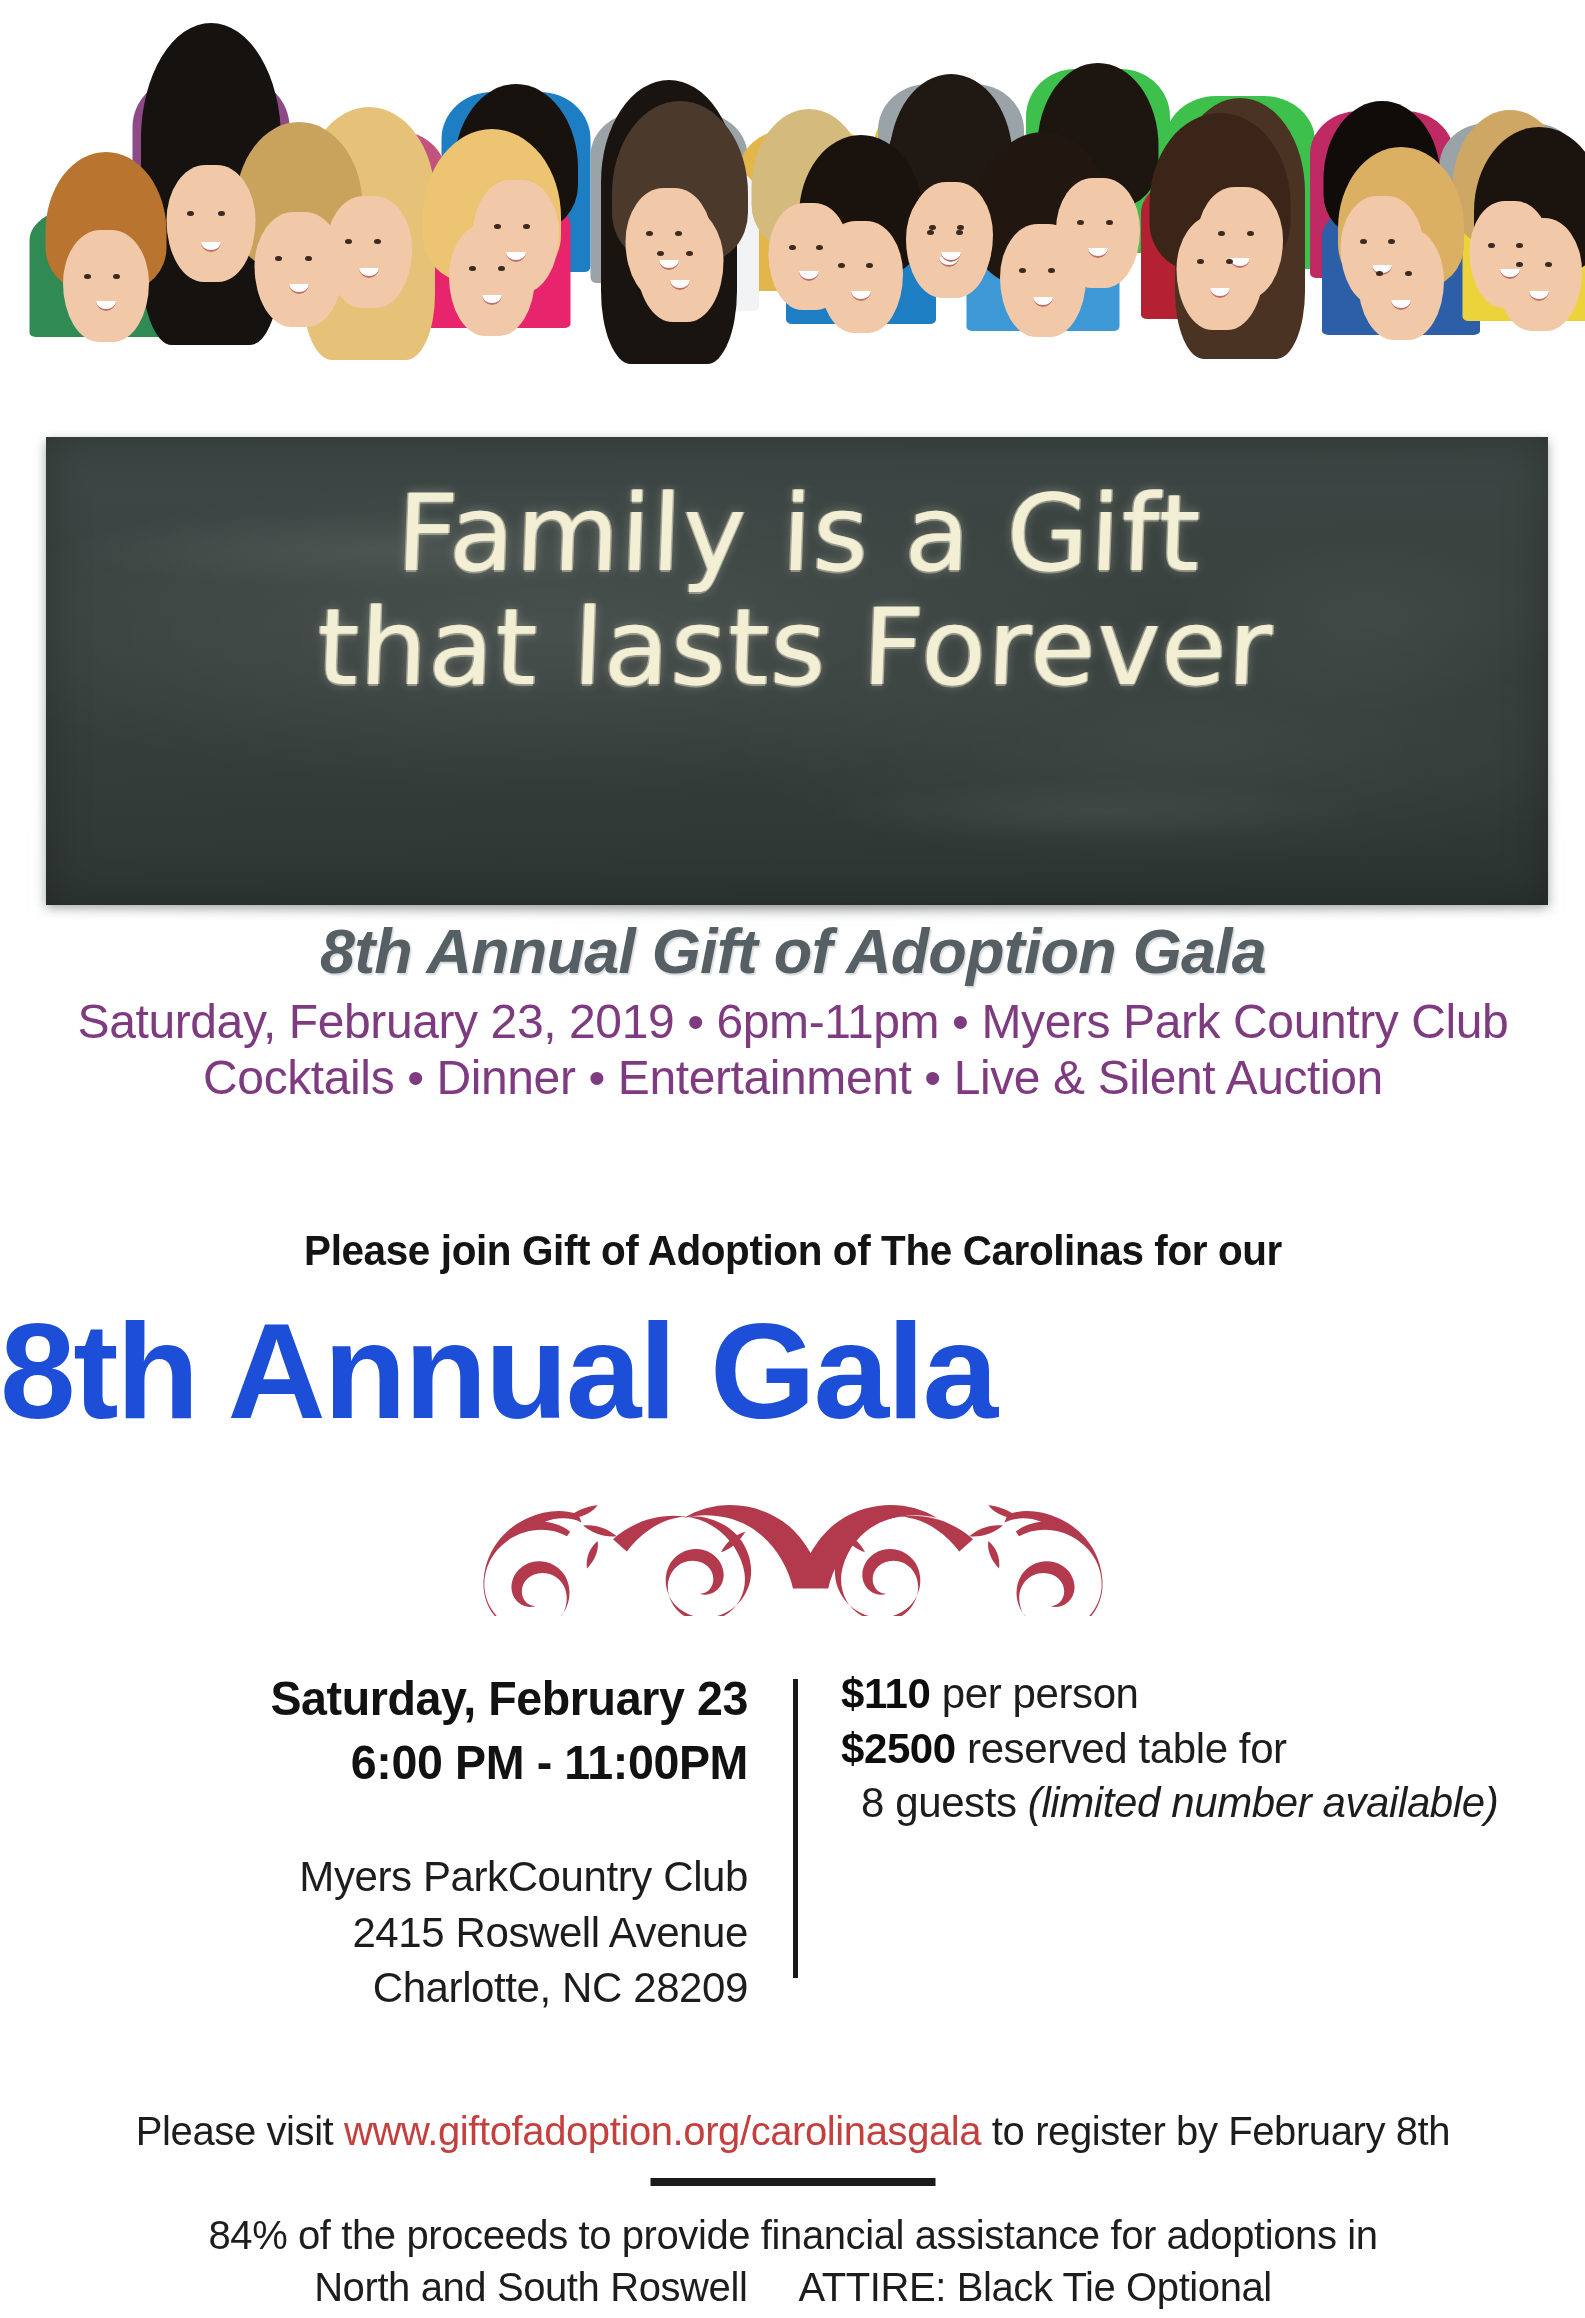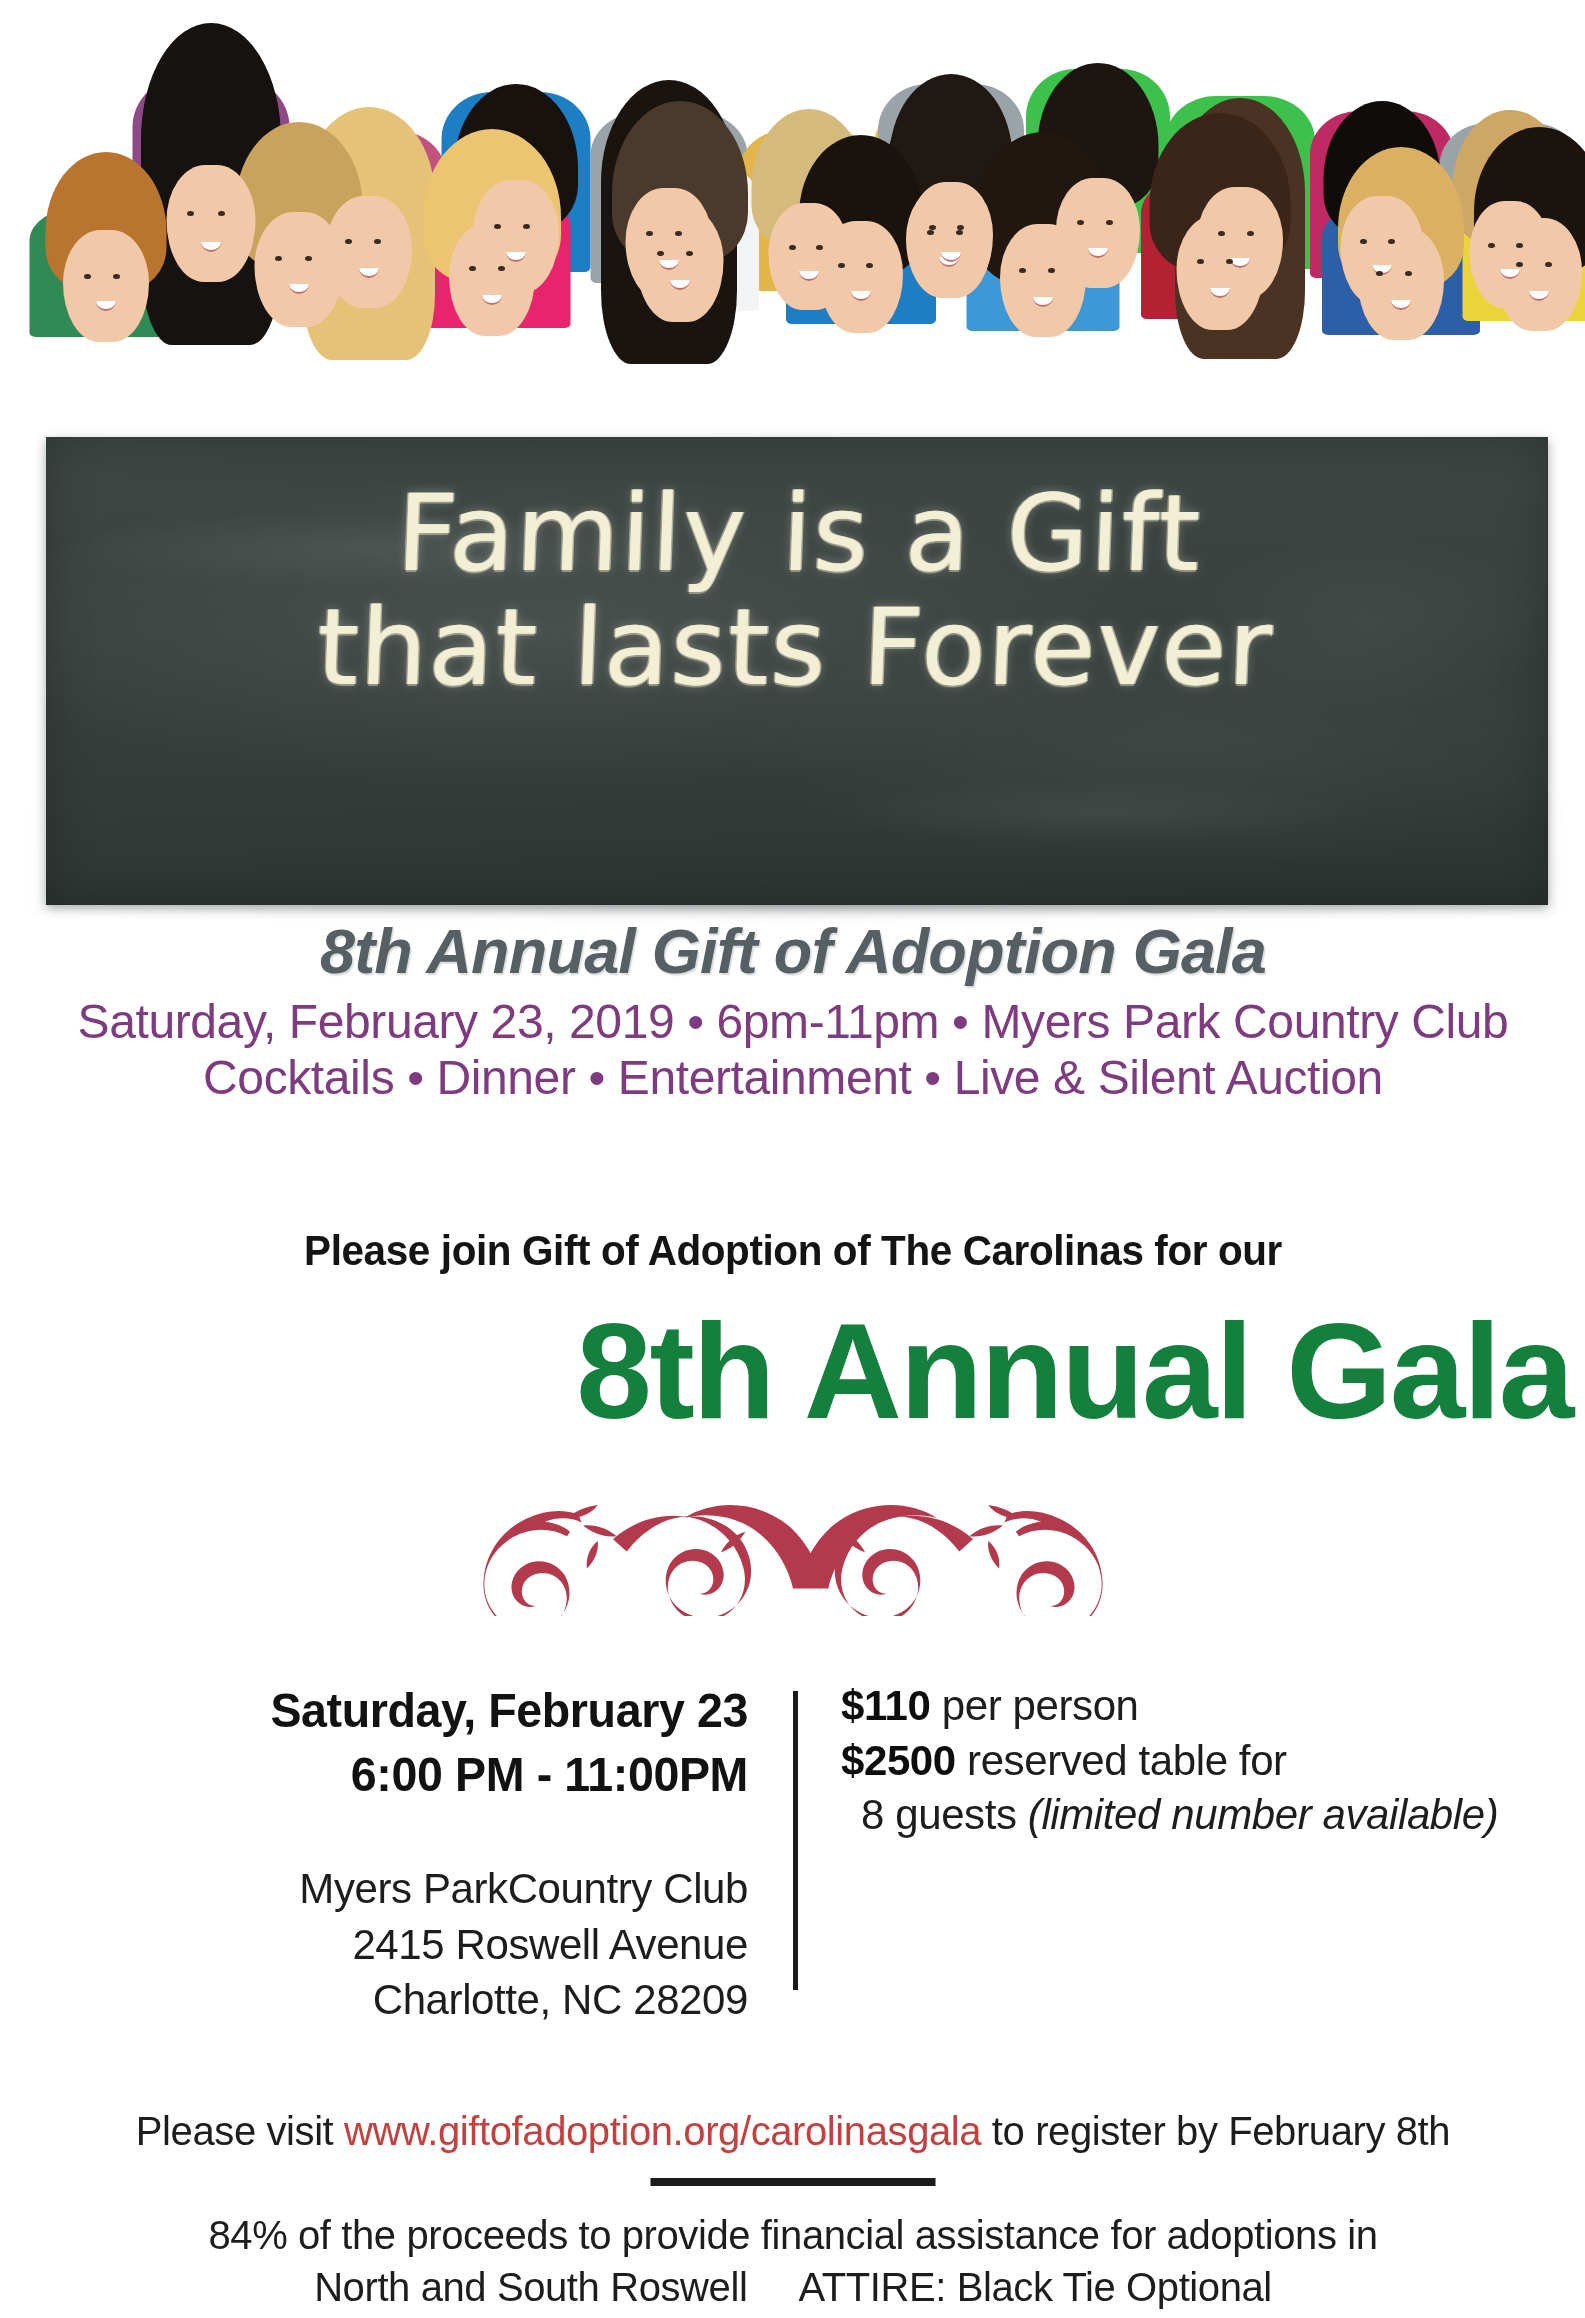--- a/index.html
+++ b/index.html
@@ -172,25 +172,25 @@
     font-size: 43px;
     color: #141414;
     letter-spacing: -0.4px;
     z-index: 6;
     transform: scaleX(0.94);
   }
   .invite-big {
     position: absolute;
     left: 0; right: 14px;
     top: 1303px;
-    text-align: right;
+    text-align: left;
     font-family: "Liberation Sans", sans-serif;
     font-weight: bold;
     font-size: 136px;
-    color: #15803d;
+    color: #1d4ed8;
     letter-spacing: -2.3px;
     line-height: 1.0;
     z-index: 6;
   }
 
   
   .ornament {
     position: absolute;
     left: 50%;
     transform: translateX(-50%);
@@ -203,21 +203,21 @@
   
   .details {
     position: absolute;
     left: 0; right: 0;
     top: 1667px;
     z-index: 6;
   }
   .details-inner {
     position: relative;
     width: 1426px;
-    margin: 12px auto;
+    margin: 0 auto;
     display: flex;
     gap: 16px;
   }
   .col-left {
     width: 713px;
     box-sizing: border-box;
     padding-right: 37px;
     text-align: right;
   }
   .col-right {

